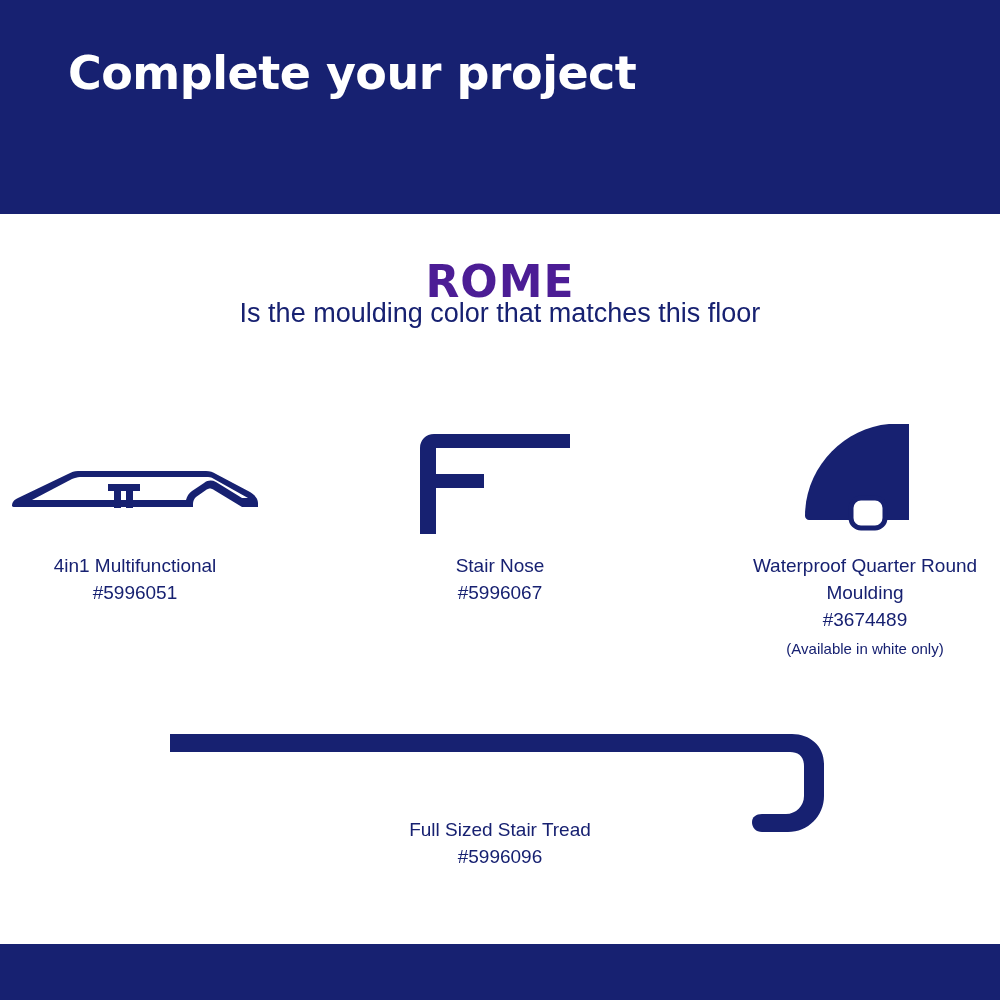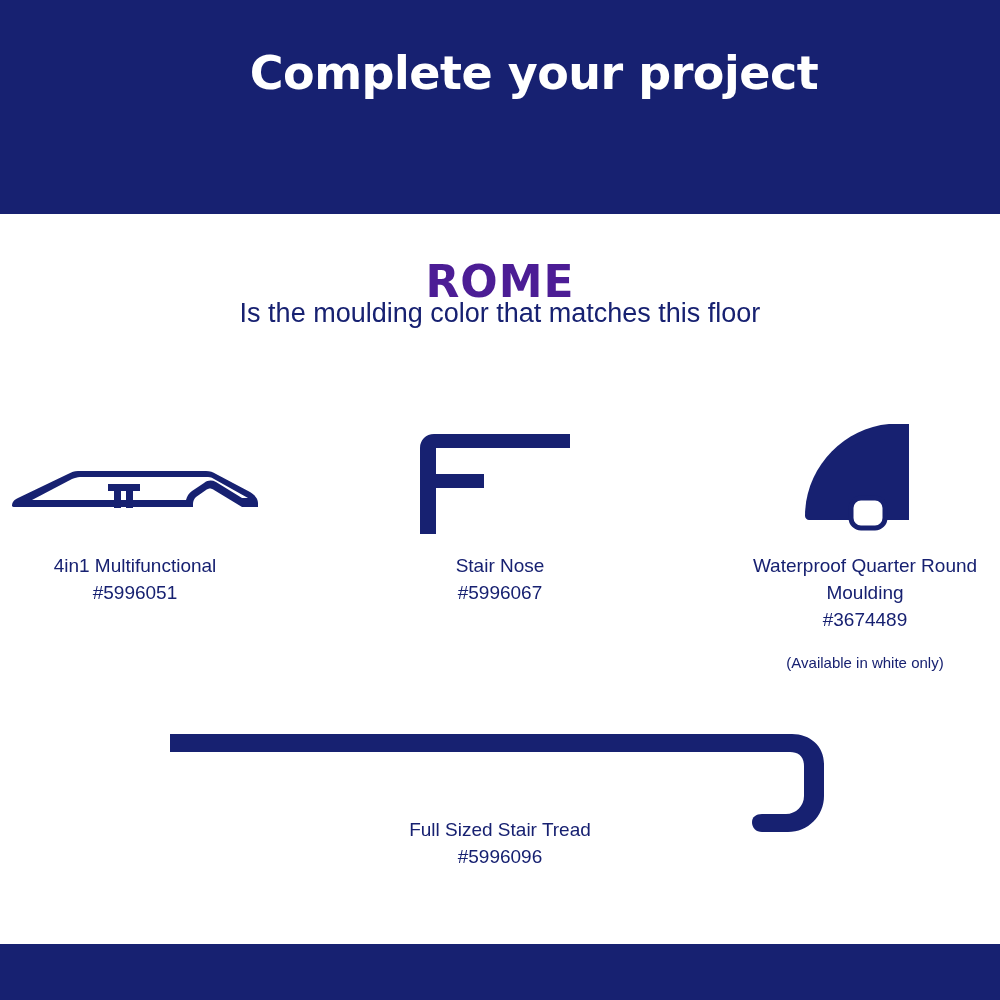--- a/index.html
+++ b/index.html
@@ -24,21 +24,20 @@
   
   .banner {
     position: absolute;
     left: 0;
     top: 0;
     width: 1000px;
     height: 214px;
     background: #172171;
     box-sizing: border-box;
     padding: 38px 0 0 68px;
-    text-align: center;
   }
   .banner-line {
     color: #ffffff;
     font-family: "DejaVu Sans", sans-serif;
     font-weight: bold;
     font-size: 46px;
     line-height: 70px;
     letter-spacing: -0.5px;
     white-space: nowrap;
   }
@@ -114,21 +113,21 @@
     font-family: "Liberation Sans", sans-serif;
     font-size: 19px;
     line-height: 27px;
   }
   .product .note {
     text-align: center;
     color: #172171;
     font-family: "Liberation Sans", sans-serif;
     font-size: 15px;
     line-height: 24px;
-    margin-top: 18px;
+    margin-top: 4px;
   }
 
   
   .tread-block {
     position: absolute;
     top: 520px;
     left: 0;
     width: 908px;
   }
   .tread-art {

